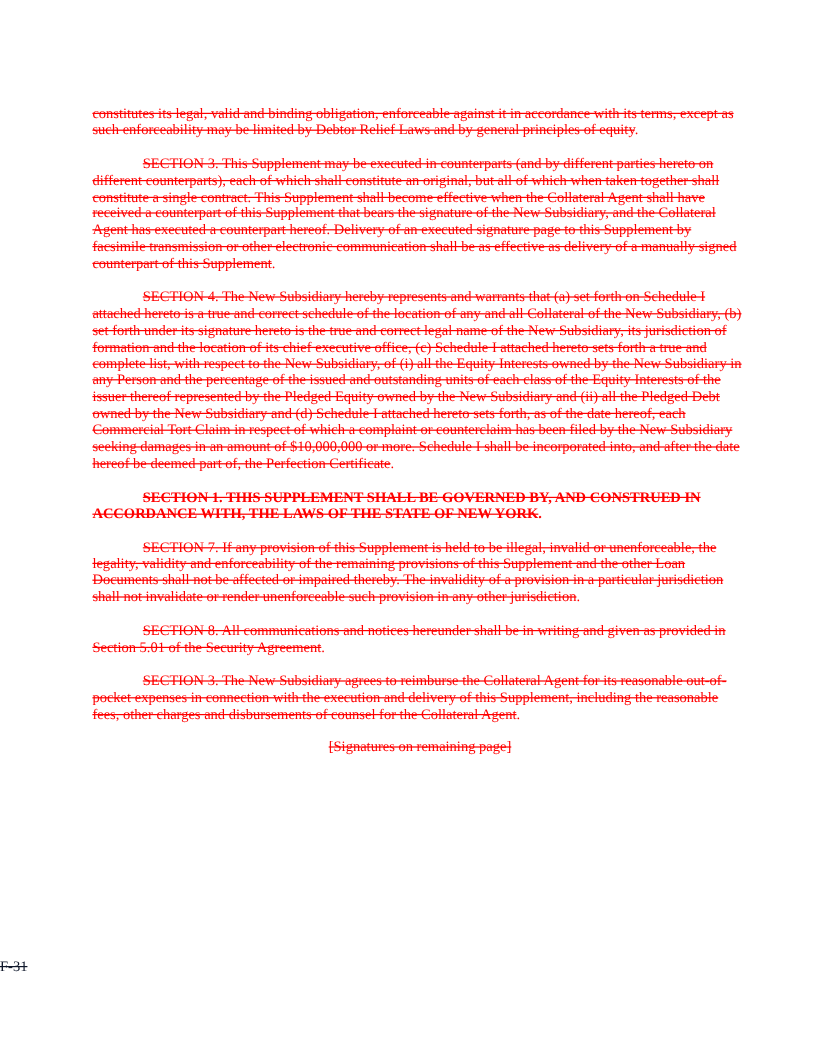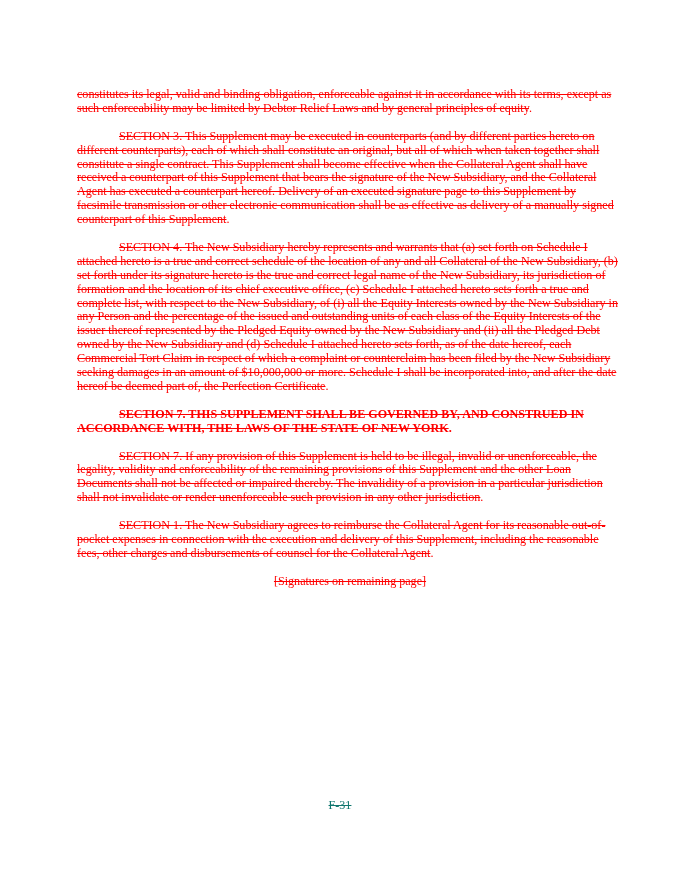--- a/index.html
+++ b/index.html
@@ -34,44 +34,45 @@
   .para.bold     { font-weight: bold; }
   .strike {
     text-decoration: line-through;
     text-decoration-thickness: 1px;
   }
   .footer {
     position: absolute;
     left: 0;
     top: 799px;
     width: 680px;
-    text-align: center;
-    color: #0f766e;
+    text-align: left;
+    color: #0f172a;
     font-size: 12.1px;
     line-height: 13.9px;
   }
 </style>
 </head>
 <body>
 
 <div class="page">
   <div class="content">
 
     <p class="para no-indent"><span class="strike">constitutes its legal, valid and binding obligation, enforceable against it in accordance with its terms, except as such enforceability may be limited by Debtor Relief Laws and by general principles of equity</span><span>.</span></p>
 
     <p class="para"><span class="strike">SECTION 3.  This Supplement may be executed in counterparts (and by different parties hereto on different counterparts), each of which shall constitute an original, but all of which when taken together shall constitute a single contract.  This Supplement shall become effective when the Collateral Agent shall have received a counterpart of this Supplement that bears the signature of the New Subsidiary, and the Collateral Agent has executed a counterpart hereof.  Delivery of an executed signature page to this Supplement by facsimile transmission or other electronic communication shall be as effective as delivery of a manually signed counterpart of this Supplement</span><span>.</span></p>
 
     <p class="para"><span class="strike">SECTION 4.  The New Subsidiary hereby represents and warrants that (a) set forth on Schedule I attached hereto is a true and correct schedule of the location of any and all Collateral of the New Subsidiary, (b) set forth under its signature hereto is the true and correct legal name of the New Subsidiary, its jurisdiction of formation and the location of its chief executive office, (c) Schedule I attached hereto sets forth a true and complete list, with respect to the New Subsidiary, of (i) all the Equity Interests owned by the New Subsidiary in any Person and the percentage of the issued and outstanding units of each class of the Equity Interests of the issuer thereof represented by the Pledged Equity owned by the New Subsidiary and (ii) all the Pledged Debt owned by the New Subsidiary and (d) Schedule I attached hereto sets forth, as of the date hereof, each Commercial Tort Claim in respect of which a complaint or counterclaim has been filed by the New Subsidiary seeking damages in an amount of $10,000,000 or more.  Schedule I shall be incorporated into, and after the date hereof be deemed part of, the Perfection Certificate</span><span>.</span></p>
 
 
-    <p class="para bold"><span class="strike">SECTION 7.  THIS SUPPLEMENT SHALL BE GOVERNED BY, AND CONSTRUED IN ACCORDANCE WITH, THE LAWS OF THE STATE OF NEW YORK</span><span>.</span></p>
+    <p class="para bold"><span class="strike">SECTION 1.  THIS SUPPLEMENT SHALL BE GOVERNED BY, AND CONSTRUED IN ACCORDANCE WITH, THE LAWS OF THE STATE OF NEW YORK</span><span>.</span></p>
 
     <p class="para"><span class="strike">SECTION 7.  If any provision of this Supplement is held to be illegal, invalid or unenforceable, the legality, validity and enforceability of the remaining provisions of this Supplement and the other Loan Documents shall not be affected or impaired thereby.  The invalidity of a provision in a particular jurisdiction shall not invalidate or render unenforceable such provision in any other jurisdiction</span><span>.</span></p>
 
+    <p class="para"><span class="strike">SECTION 8.  All communications and notices hereunder shall be in writing and given as provided in Section 5.01 of the Security Agreement</span><span>.</span></p>
 
-    <p class="para"><span class="strike">SECTION 1.  The New Subsidiary agrees to reimburse the Collateral Agent for its reasonable out-of-pocket expenses in connection with the execution and delivery of this Supplement, including the reasonable fees, other charges and disbursements of counsel for the Collateral Agent</span><span>.</span></p>
+    <p class="para"><span class="strike">SECTION 3.  The New Subsidiary agrees to reimburse the Collateral Agent for its reasonable out-of-pocket expenses in connection with the execution and delivery of this Supplement, including the reasonable fees, other charges and disbursements of counsel for the Collateral Agent</span><span>.</span></p>
 
     <p class="para center"><span class="strike">[Signatures on remaining page]</span><span></span></p>
 
   </div>
 
   <div class="footer"><span class="strike">F-31</span></div>
 </div>
 
 </body></html>

